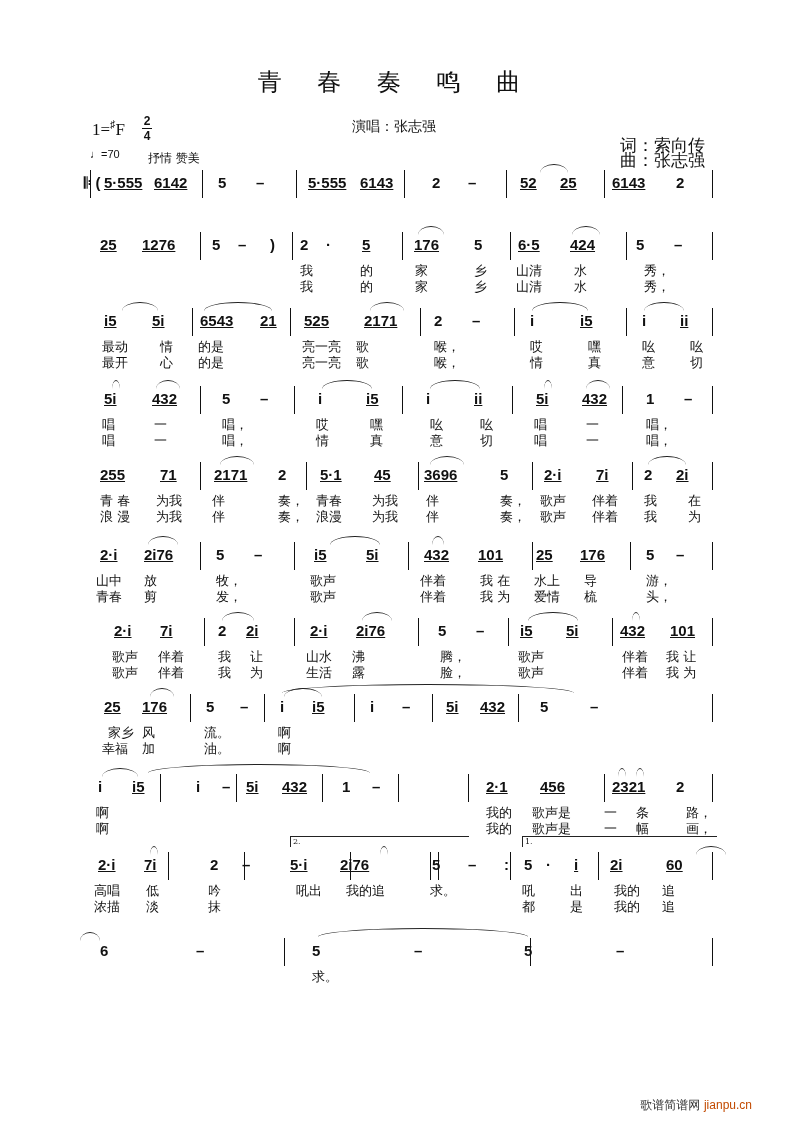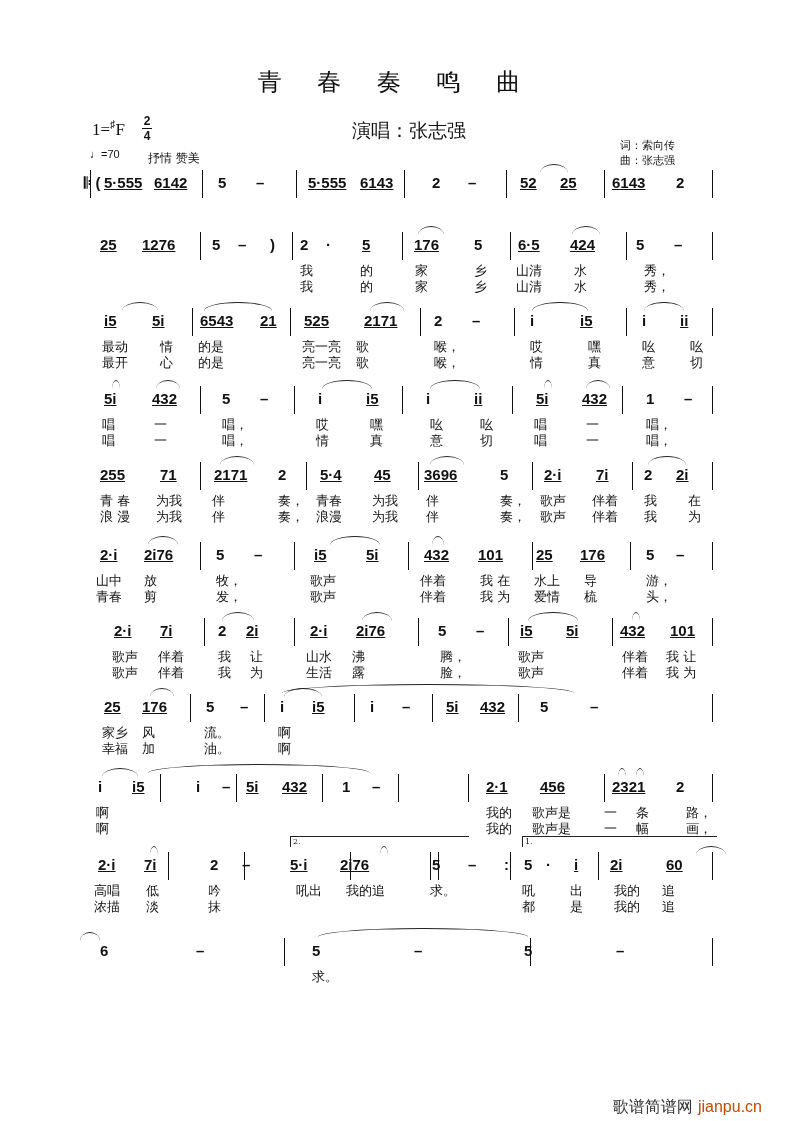--- a/index.html
+++ b/index.html
@@ -2,32 +2,32 @@
 <html><head>
 <meta charset="utf-8">
 <style>
   html,body{margin:0;padding:0;background:#fff;}
   body{width:792px;height:1121px;position:relative;overflow:hidden;font-family:"DejaVu Serif",serif;color:#111;}
   .title{position:absolute;left:0;width:792px;top:66px;text-align:center;font-size:24px;letter-spacing:14px;font-weight:normal;}
   .key{position:absolute;left:92px;top:118px;font-family:"Liberation Serif",serif;font-size:17px;}
   .key .sharp{font-size:11px;vertical-align:super;}
   .timesig{position:absolute;left:142px;top:115px;font-family:"Liberation Sans",sans-serif;font-weight:bold;font-size:12px;line-height:12px;text-align:center;}
   .timesig .line{border-top:1px solid #111;width:10px;margin:1px 0;}
-  .singer{position:absolute;left:352px;top:118px;font-size:19px;}
-  .lyricist{position:absolute;left:620px;top:138px;font-size:11px;line-height:15px;text-align:center;}
+  .singer{position:absolute;left:352px;top:118px;font-size:14px;}
+  .lyricist{position:absolute;left:620px;top:138px;font-size:17px;line-height:15px;text-align:center;}
   .tempo{position:absolute;left:90px;top:148px;font-family:"Liberation Sans",sans-serif;font-size:11px;}
   .mood{position:absolute;left:148px;top:150px;font-size:12px;}
   .sys{position:absolute;left:0;width:792px;}
   .bar{position:absolute;top:0;width:1px;height:28px;background:#111;}
   .note{position:absolute;top:4px;font-family:"Liberation Sans",sans-serif;font-weight:bold;font-size:15px;white-space:pre;}
   .ul{text-decoration:underline;}
   .lyr{position:absolute;font-size:13px;white-space:pre;}
   .slur{position:absolute;border-top:1.3px solid #222;border-radius:50%/100% 100% 0 0;height:8px;}
   .volta{position:absolute;border-top:1px solid #222;border-left:1px solid #222;height:10px;font-size:8px;padding-left:2px;}
-  .footer{position:absolute;right:30px;top:1097px;font-size:16px;color:#333;}
+  .footer{position:absolute;right:40px;top:1097px;font-size:12px;color:#333;}
   .footer .url{color:#c24a00;font-family:"Liberation Sans",sans-serif;}
 </style>
 </head>
 <body>
 
 <div>
   <div class="title">青 春 奏 鸣 曲</div>
   <div class="key"><span>1=</span><span class="sharp">♯</span><span>F</span></div>
   <div class="timesig">
     <div>2</div>
@@ -200,21 +200,21 @@
       <div class="bar" style="left: 200px;"></div>
       <div class="bar" style="left: 306px;"></div>
       <div class="bar" style="left: 418px;"></div>
       <div class="bar" style="left: 532px;"></div>
       <div class="bar" style="left: 632px;"></div>
       <div class="bar" style="left: 712px;"></div>
       <span class="note ul" style="left: 100px;">255</span>
       <span class="note ul" style="left: 160px;">71</span>
       <span class="note ul" style="left: 214px;">2171</span>
       <span class="note" style="left: 278px;">2</span>
-      <span class="note ul" style="left: 320px;">5·4</span>
+      <span class="note ul" style="left: 320px;">5·1</span>
       <span class="note ul" style="left: 374px;">45</span>
       <span class="note ul" style="left: 424px;">3696</span>
       <span class="note" style="left: 500px;">5</span>
       <span class="note ul" style="left: 544px;">2·i</span>
       <span class="note ul" style="left: 596px;">7i</span>
       <span class="note" style="left: 644px;">2</span>
       <span class="note ul" style="left: 676px;">2i</span>
       <div class="slur" style="left: 220px; width: 34px; top: -6px;"></div>
       <div class="slur" style="left: 430px; width: 34px; top: -6px;"></div>
       <div class="slur" style="left: 648px; width: 38px; top: -6px;"></div>
@@ -343,21 +343,21 @@
       <span class="note ul" style="left: 312px;">i5</span>
       <span class="note" style="left: 370px;">i</span>
       <span class="note" style="left: 402px;">–</span>
       <span class="note ul" style="left: 446px;">5i</span>
       <span class="note ul" style="left: 480px;">432</span>
       <span class="note" style="left: 540px;">5</span>
       <span class="note" style="left: 590px;">–</span>
       <div class="slur" style="left: 150px; width: 24px; top: -6px;"></div>
       <div class="slur" style="left: 284px; width: 38px; top: -6px;"></div>
       <div class="slur" style="left: 282px; width: 292px; top: -10px;"></div>
-      <span class="lyr" style="left: 102px; top: 30px;">家乡</span>
+      <span class="lyr" style="left: 108px; top: 30px;">家乡</span>
       <span class="lyr" style="left: 142px; top: 30px;">风</span>
       <span class="lyr" style="left: 204px; top: 30px;">流。</span>
       <span class="lyr" style="left: 278px; top: 30px;">啊</span>
       <span class="lyr" style="left: 102px; top: 46px;">幸福</span>
       <span class="lyr" style="left: 142px; top: 46px;">加</span>
       <span class="lyr" style="left: 204px; top: 46px;">油。</span>
       <span class="lyr" style="left: 278px; top: 46px;">啊</span>
     </div>
     <div class="sys" style="top: 774px;">
       <div class="bar" style="left: 160px;"></div>

